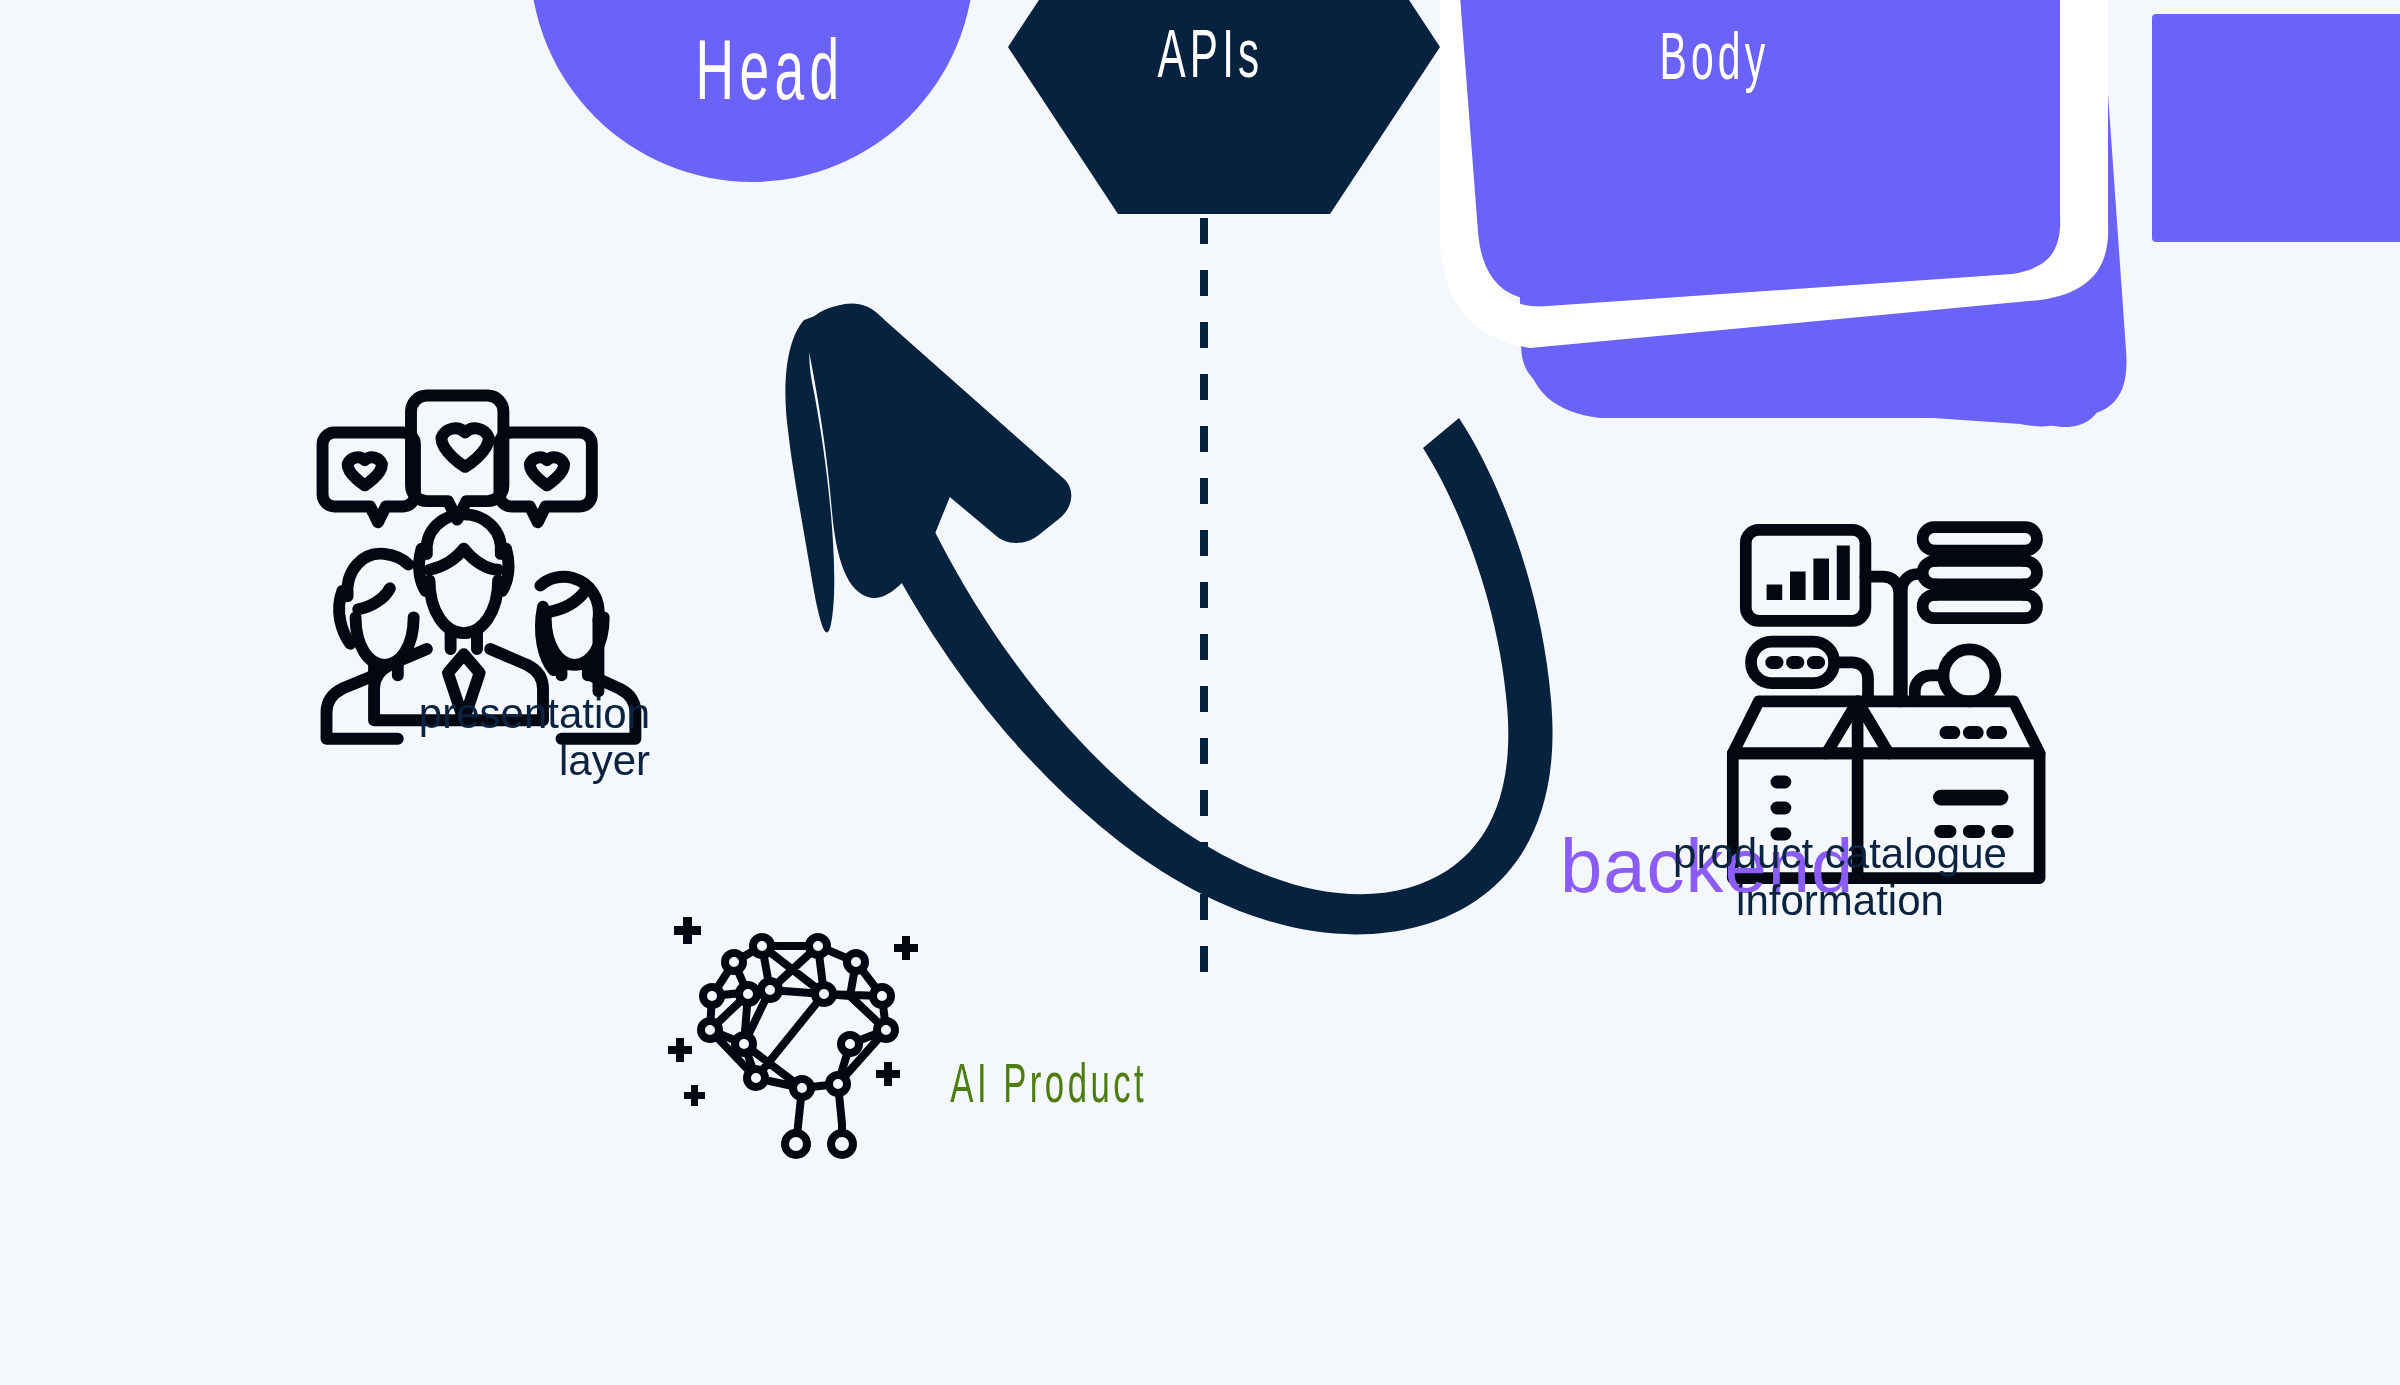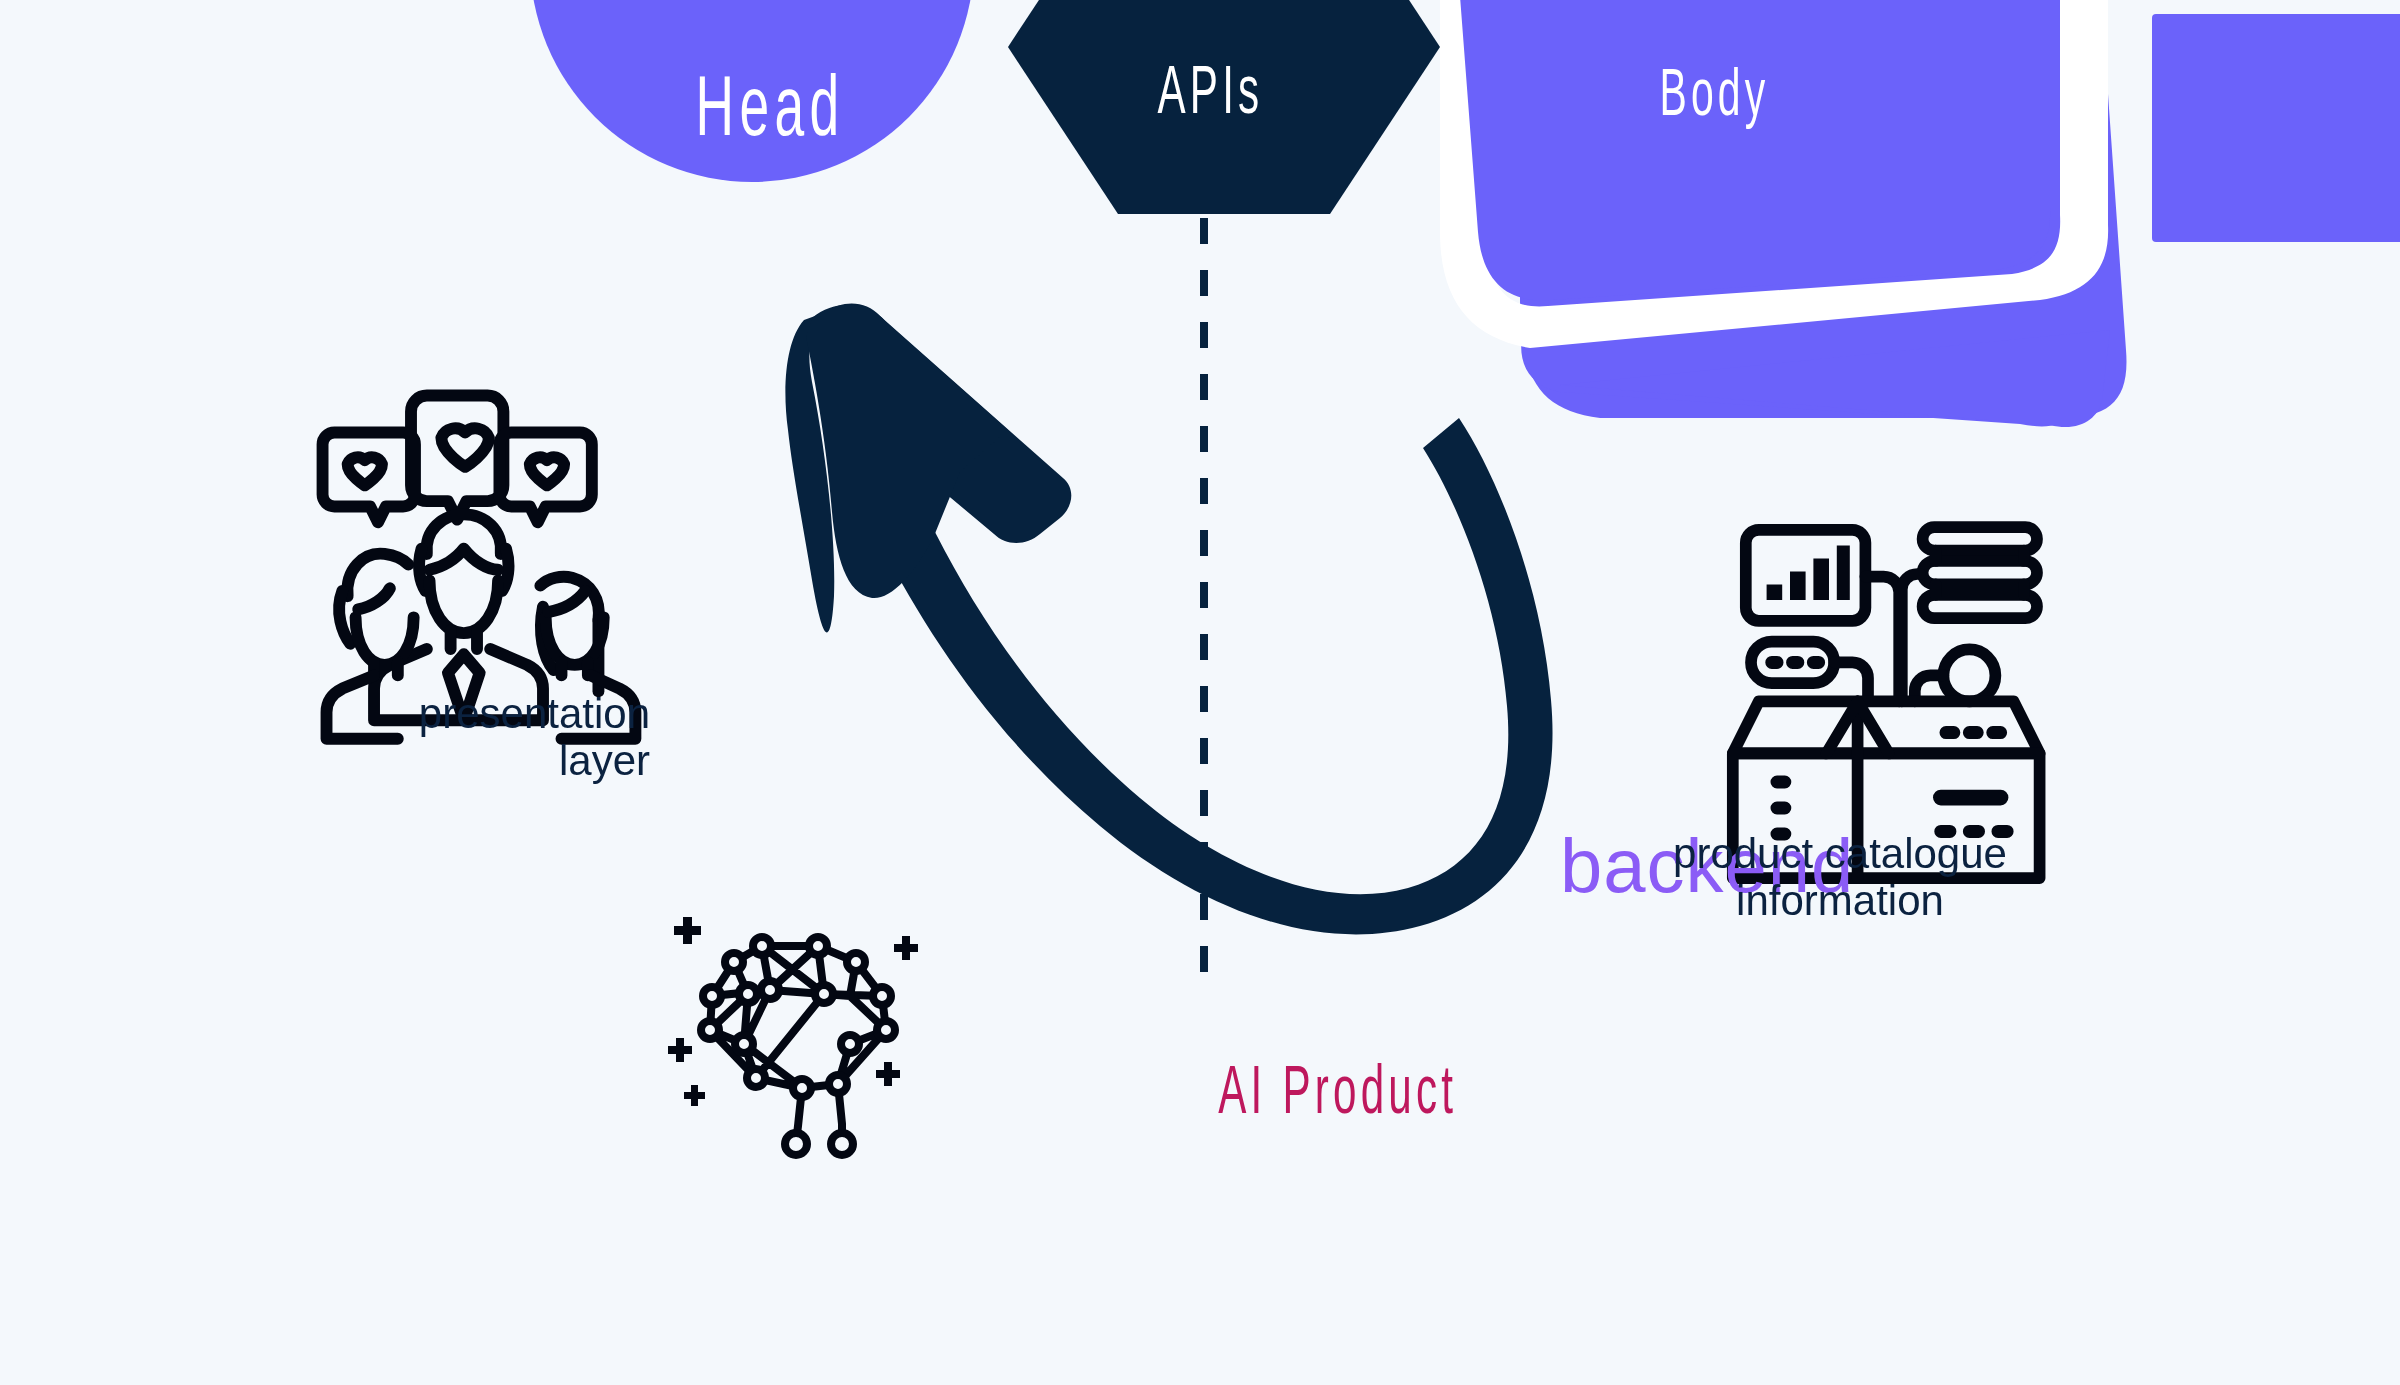--- a/index.html
+++ b/index.html
@@ -69,33 +69,32 @@
     transform: scaleX(0.62);
     transform-origin: center center;
     letter-spacing: 0.10em;
     display: inline-block;
   }
   #ai-product-title {
     position: absolute;
     left: 890px;
     top: 1050px;
     width: 640px;
-    text-align: right;
-    color: #be185d;
-    font-size: 68px;
+    text-align: left;
+    color: #4d7c0f;
+    font-size: 56px;
     font-weight: 400;
     font-family: "Liberation Sans", sans-serif;
   }
   .shape-text {
     position: absolute;
     color: #ffffff;
     font-weight: 400;
     font-family: "Liberation Sans", sans-serif;
     text-align: center;
-    margin-top: 36px;
   }
   #head-text { left: 560px; top: 20px; width: 420px; font-size: 86px; }
   #apis-text { left: 1020px; top: 14px; width: 380px; font-size: 68px; }
   #body-text { left: 1504px; top: 18px; width: 420px; font-size: 66px; }
 </style>
 </head>
 <body>
 
 <div id="stage">
 

